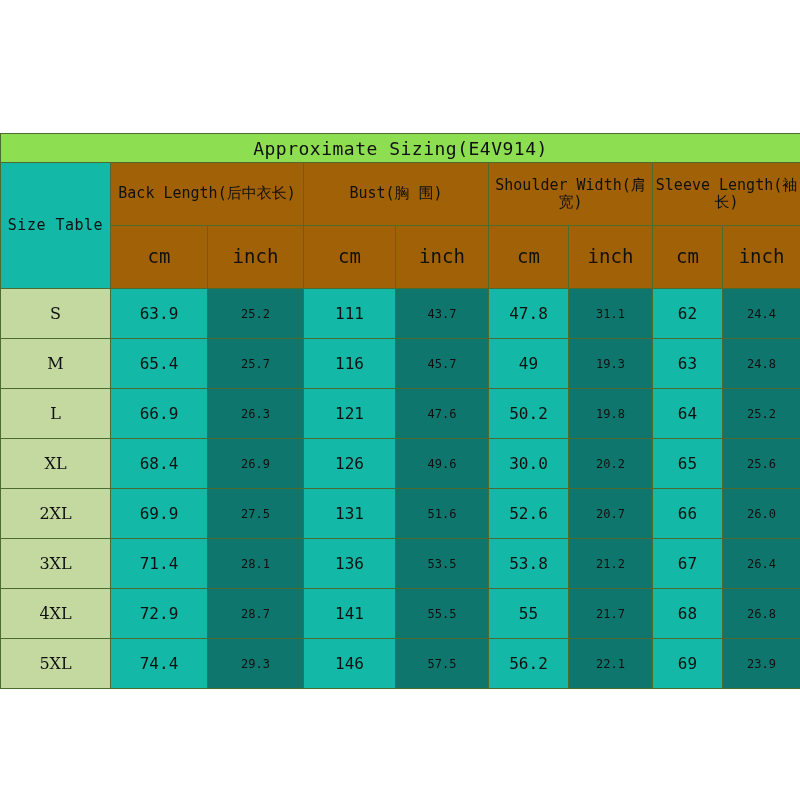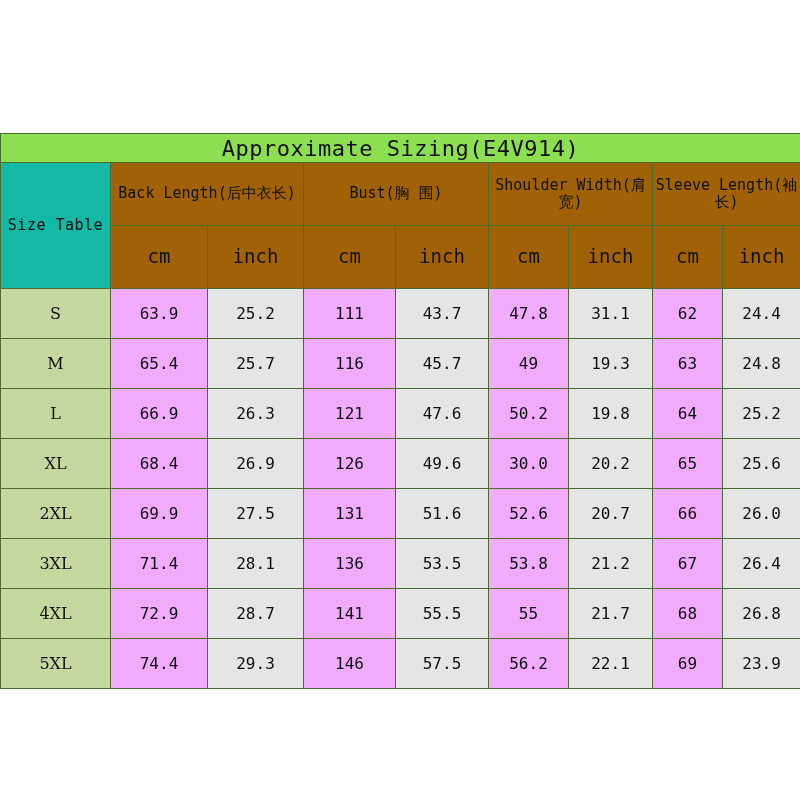--- a/index.html
+++ b/index.html
@@ -37,21 +37,21 @@
     vertical-align: middle;
     font-weight: normal;
     color: #101010;
   }
 
   
   .title-cell {
     background: #8ed košt;
     background: #8ede52;
     height: 28px;
-    font-size: 22px;
+    font-size: 18px;
     letter-spacing: 0.5px;
     font-family: "DejaVu Sans Mono", "Liberation Mono", monospace;
     border-left: 1px solid #b8a13a;
     border-right: 1px solid #ffffff;
     border-top: 1px solid #b8a13a;
     border-bottom: 1px solid #ffffff;
   }
 
   
   .hdr {
@@ -77,28 +77,28 @@
 
   
   .sizecell {
     background: #c4d9a0;
     height: 49px;
     font-size: 16px;
     font-family: "DejaVu Serif", "Liberation Serif", serif;
     font-weight: bold;
   }
   .cm {
-    background: #f0abfc;
+    background: #14b8a6;
     height: 49px;
     font-size: 16px;
   }
   .inch {
-    background: #e5e5e5;
+    background: #0f766e;
     height: 49px;
-    font-size: 16px;
+    font-size: 12px;
   }
 </style>
 </head>
 <body>
 
 <div id="sizing-table-wrap">
   <table class="size-table">
     <colgroup>
       <col style="width:110px">
       <col style="width:97px">

